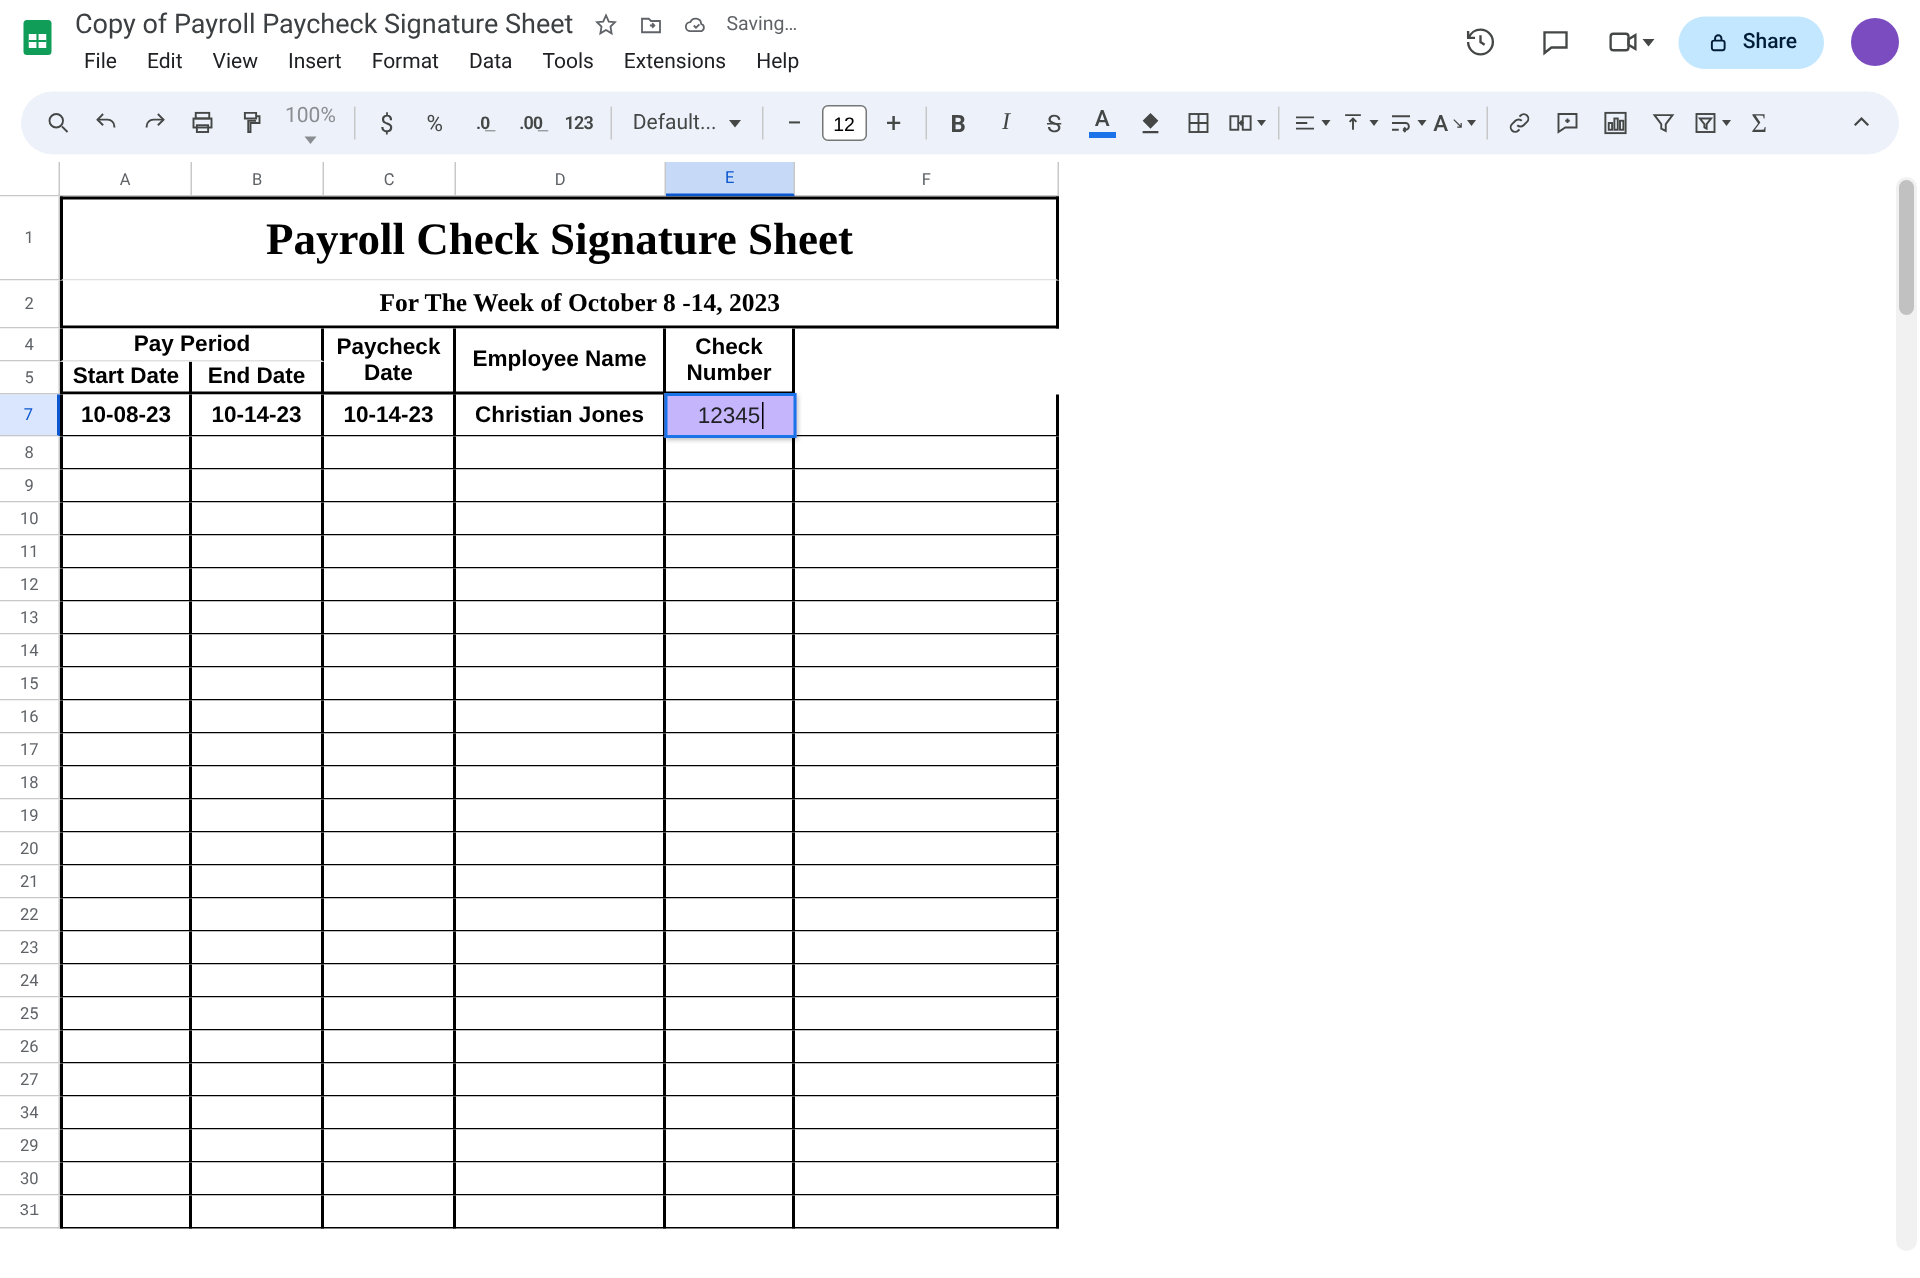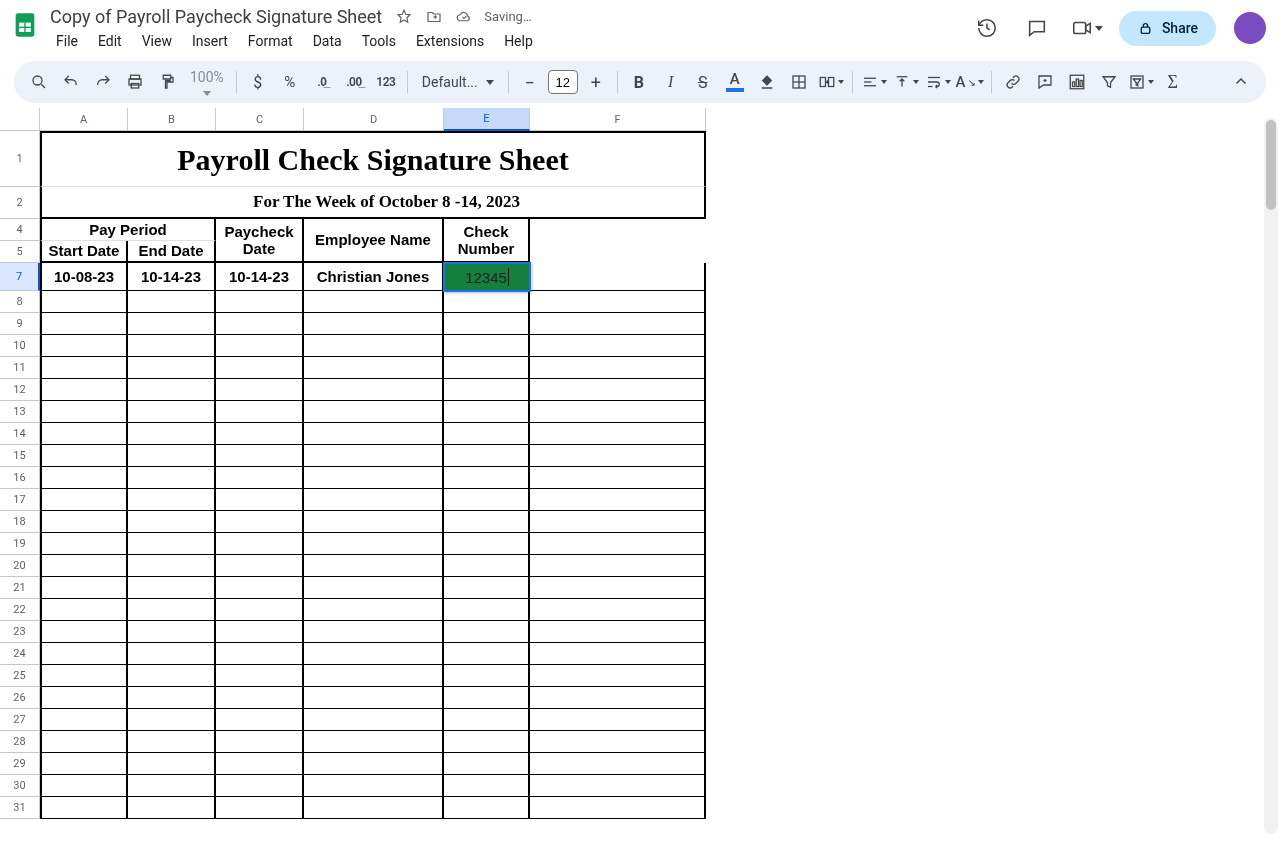--- a/index.html
+++ b/index.html
@@ -78,21 +78,21 @@
   .row .cell.thickright{border-right:2px solid #000;}
   .title-cell{font-family:Georgia,serif;font-size:30px;}
   .subtitle-cell{font-family:Georgia,serif;font-size:17px;}
   .hdr-cell{font-family:Arial,sans-serif;font-size:15px;text-align:center;line-height:1.15;padding:2px;}
   .data-cell{font-family:Arial,sans-serif;font-size:15px;}
 
   
   .right-blank{position:absolute;top:0;left:706px;right:0;bottom:0;background:#fff;}
 
   
-  .edit-cell{position:absolute;border:2px solid #1a73e8;background:#15803d;display:flex;align-items:center;padding:0 6px;font-family:Arial;font-size:15px;box-shadow:1px 1px 3px rgba(0,0,0,0.25);}
+  .edit-cell{position:absolute;border:2px solid #1a73e8;background:#c4b5fd;display:flex;align-items:center;padding:0 6px;font-family:Arial;font-size:15px;box-shadow:1px 1px 3px rgba(0,0,0,0.25);}
   .caret-blink{width:1px;height:18px;background:#000;margin-left:1px;animation:blink 1s steps(1) infinite;}
   @keyframes blink{50%{opacity:0;}}
 
   .vscroll{position:absolute;top:10px;right:2px;bottom:18px;width:14px;background:#f1f1f1;border-radius:7px;}
   .vscroll-thumb{position:absolute;top:2px;left:2px;right:2px;height:90px;background:#c1c1c1;border-radius:6px;}
 </style>
 </head>
 <body>
 
 <div class="header">
@@ -357,24 +357,24 @@
         <div class="row-h" style="height: 22px;">18</div>
         <div class="row-h" style="height: 22px;">19</div>
         <div class="row-h" style="height: 22px;">20</div>
         <div class="row-h" style="height: 22px;">21</div>
         <div class="row-h" style="height: 22px;">22</div>
         <div class="row-h" style="height: 22px;">23</div>
         <div class="row-h" style="height: 22px;">24</div>
         <div class="row-h" style="height: 22px;">25</div>
         <div class="row-h" style="height: 22px;">26</div>
         <div class="row-h" style="height: 22px;">27</div>
-        <div class="row-h" style="height: 22px;">28</div>
+        <div class="row-h" style="height: 22px;">34</div>
         <div class="row-h" style="height: 22px;">29</div>
         <div class="row-h" style="height: 22px;">30</div>
-        <div class="row-h" style="height: 22px;">31</div>
+        <div class="row-h" style="height: 22px; font-family: Liberation Mono, monospace;">31</div>
       </div>
     <div class="cells" id="cells">
         <div class="row" style="height: 56px;">
           <div class="cell title-cell thickright" style="width: 666px; height: 56px; border-top: 2px solid rgb(0, 0, 0); border-left: 2px solid rgb(0, 0, 0);">Payroll Check Signature Sheet</div>
         </div>
         <div class="row thickbottom" style="height: 32px;">
           <div class="cell subtitle-cell thickright" style="width: 666px; height: 32px; border-left: 2px solid rgb(0, 0, 0); padding-left: 27px;">For The Week of October 8 -14, 2023</div>
         </div>
         <div class="row" style="height: 22px; position: relative; overflow: visible;">
           <div class="cell hdr-cell " style="width: 176px; height: 22px; border-right: 2px solid rgb(0, 0, 0); border-left: 2px solid rgb(0, 0, 0);">Pay Period</div>

